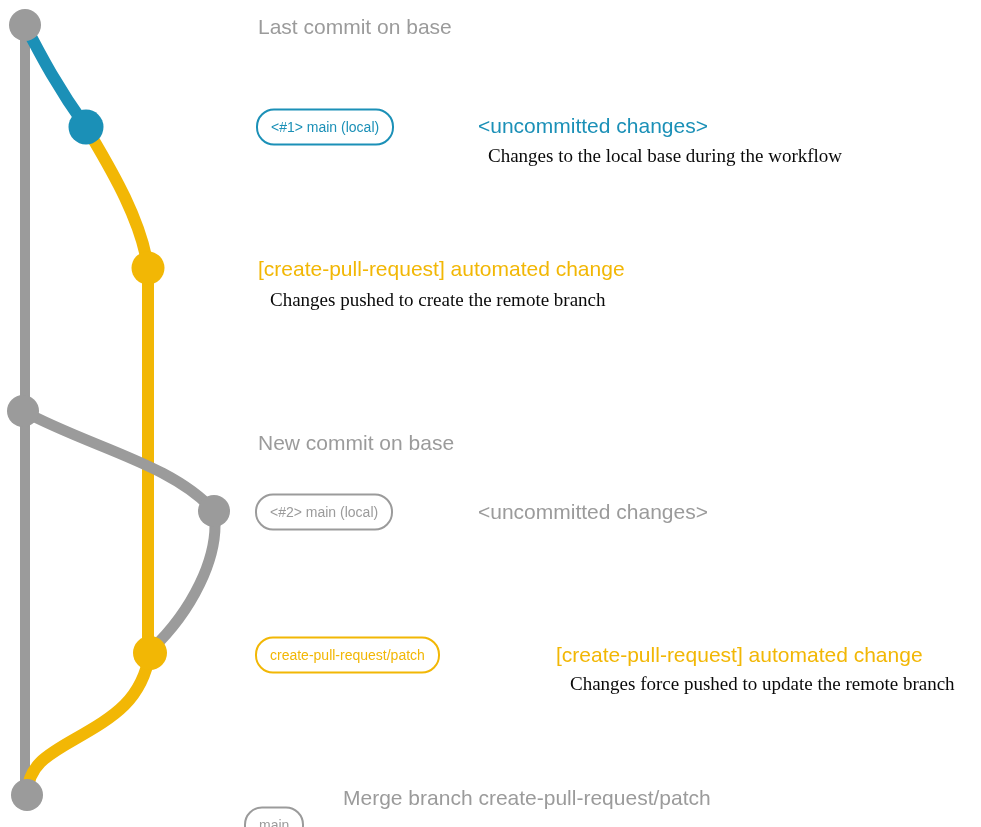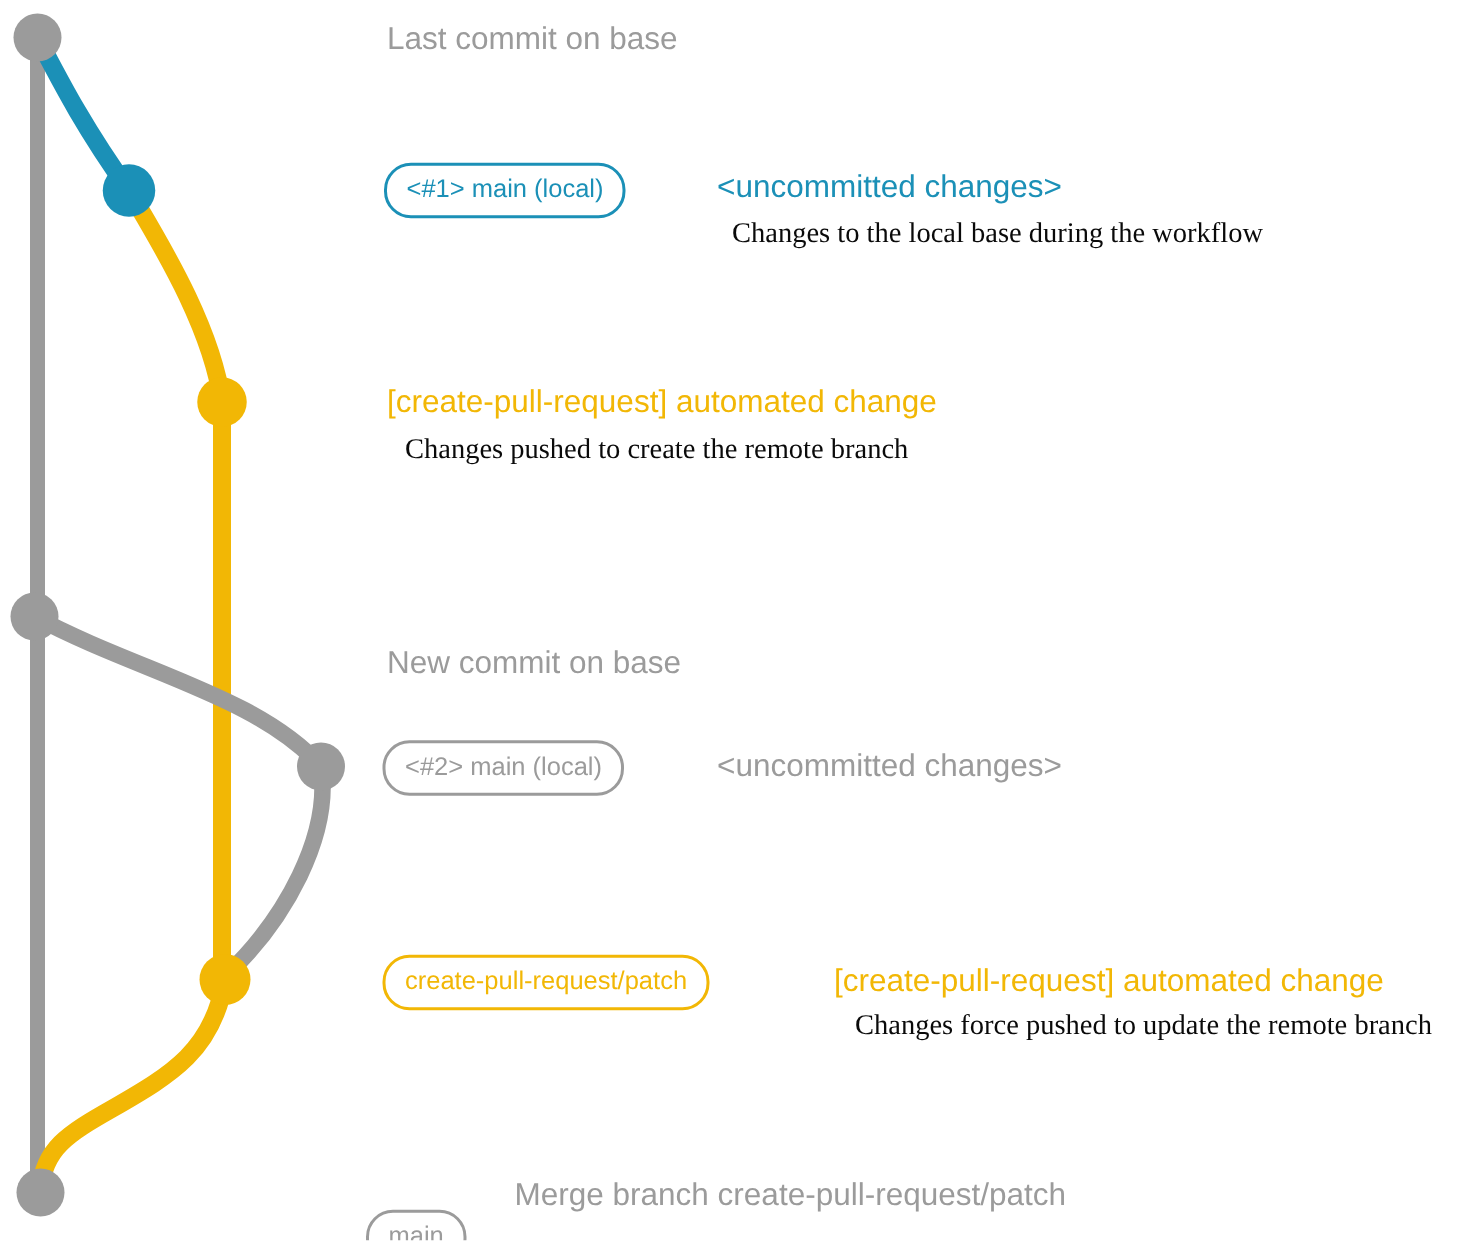--- a/index.html
+++ b/index.html
@@ -37,21 +37,21 @@
   }
   .branch-box {
     position: absolute;
     transform: translateY(-50%);
     white-space: nowrap;
     box-sizing: border-box;
     display: inline-block;
     padding: 3px 13px 4px 13px;
     border: 2px solid currentColor;
     border-radius: 18px;
-    font-size: 17px;
+    font-size: 14px;
     line-height: 26px;
   }
   .c-gray   { color: var(--gray,   #9b9b9b); }
   .c-blue   { color: var(--blue,   #1b90b7); }
   .c-yellow { color: var(--yellow, #f2b705); }
 </style>
 </head>
 <body>
 
 <div id="canvas">

